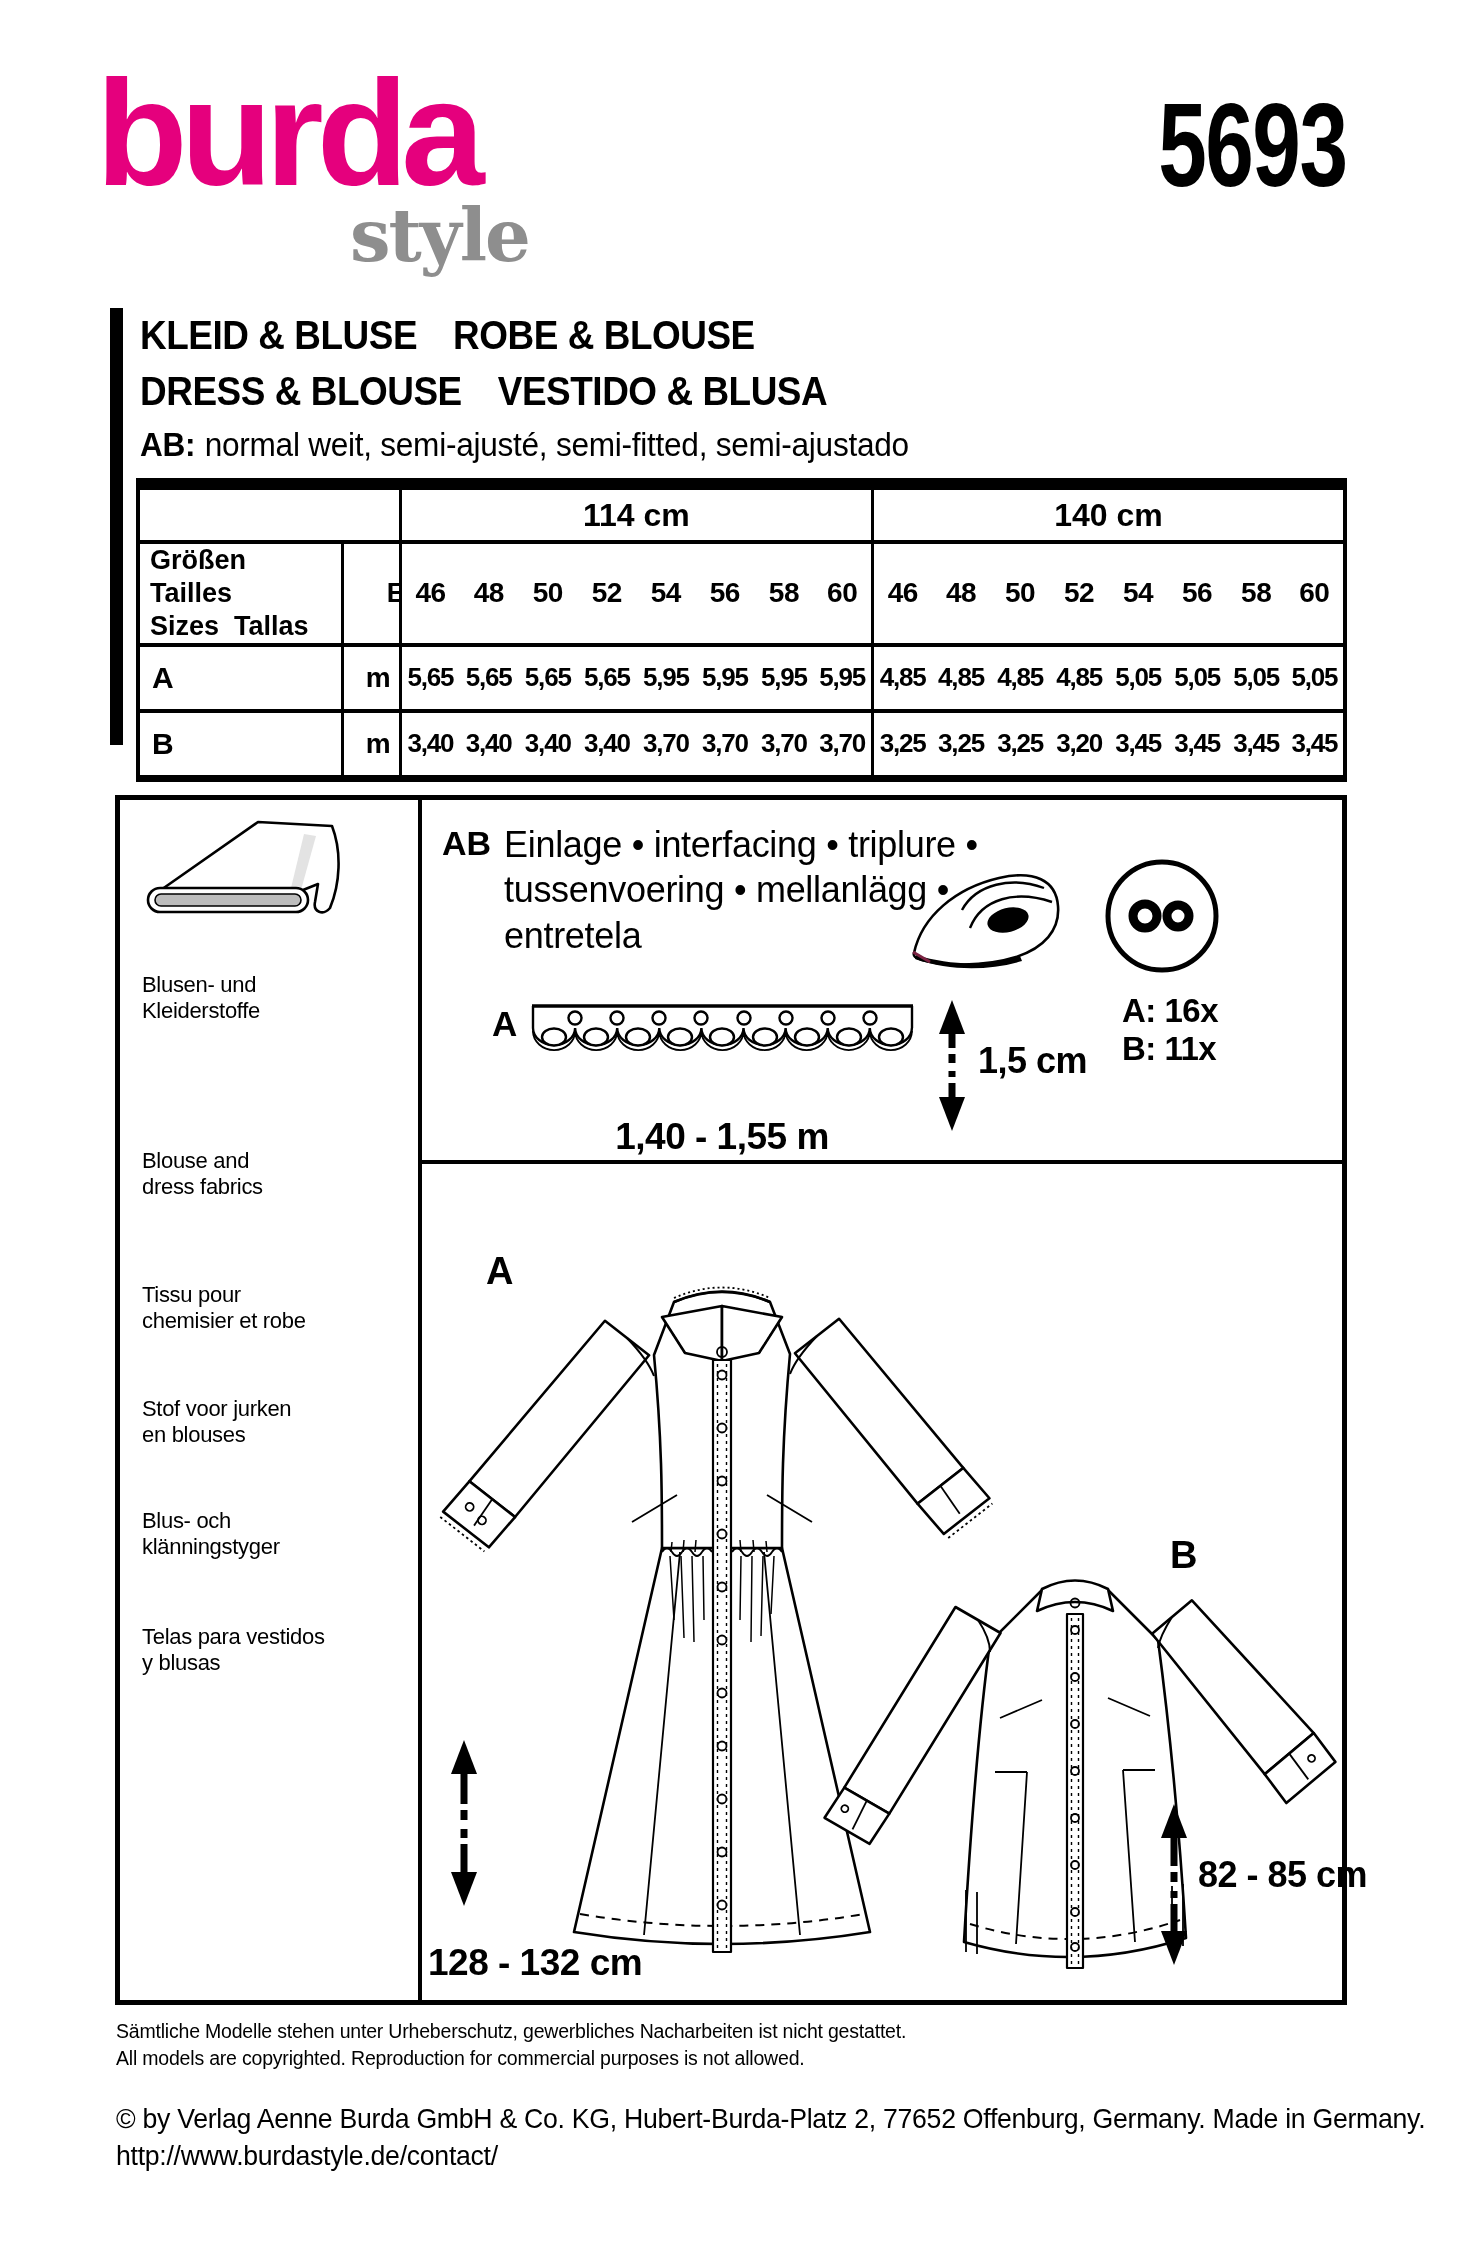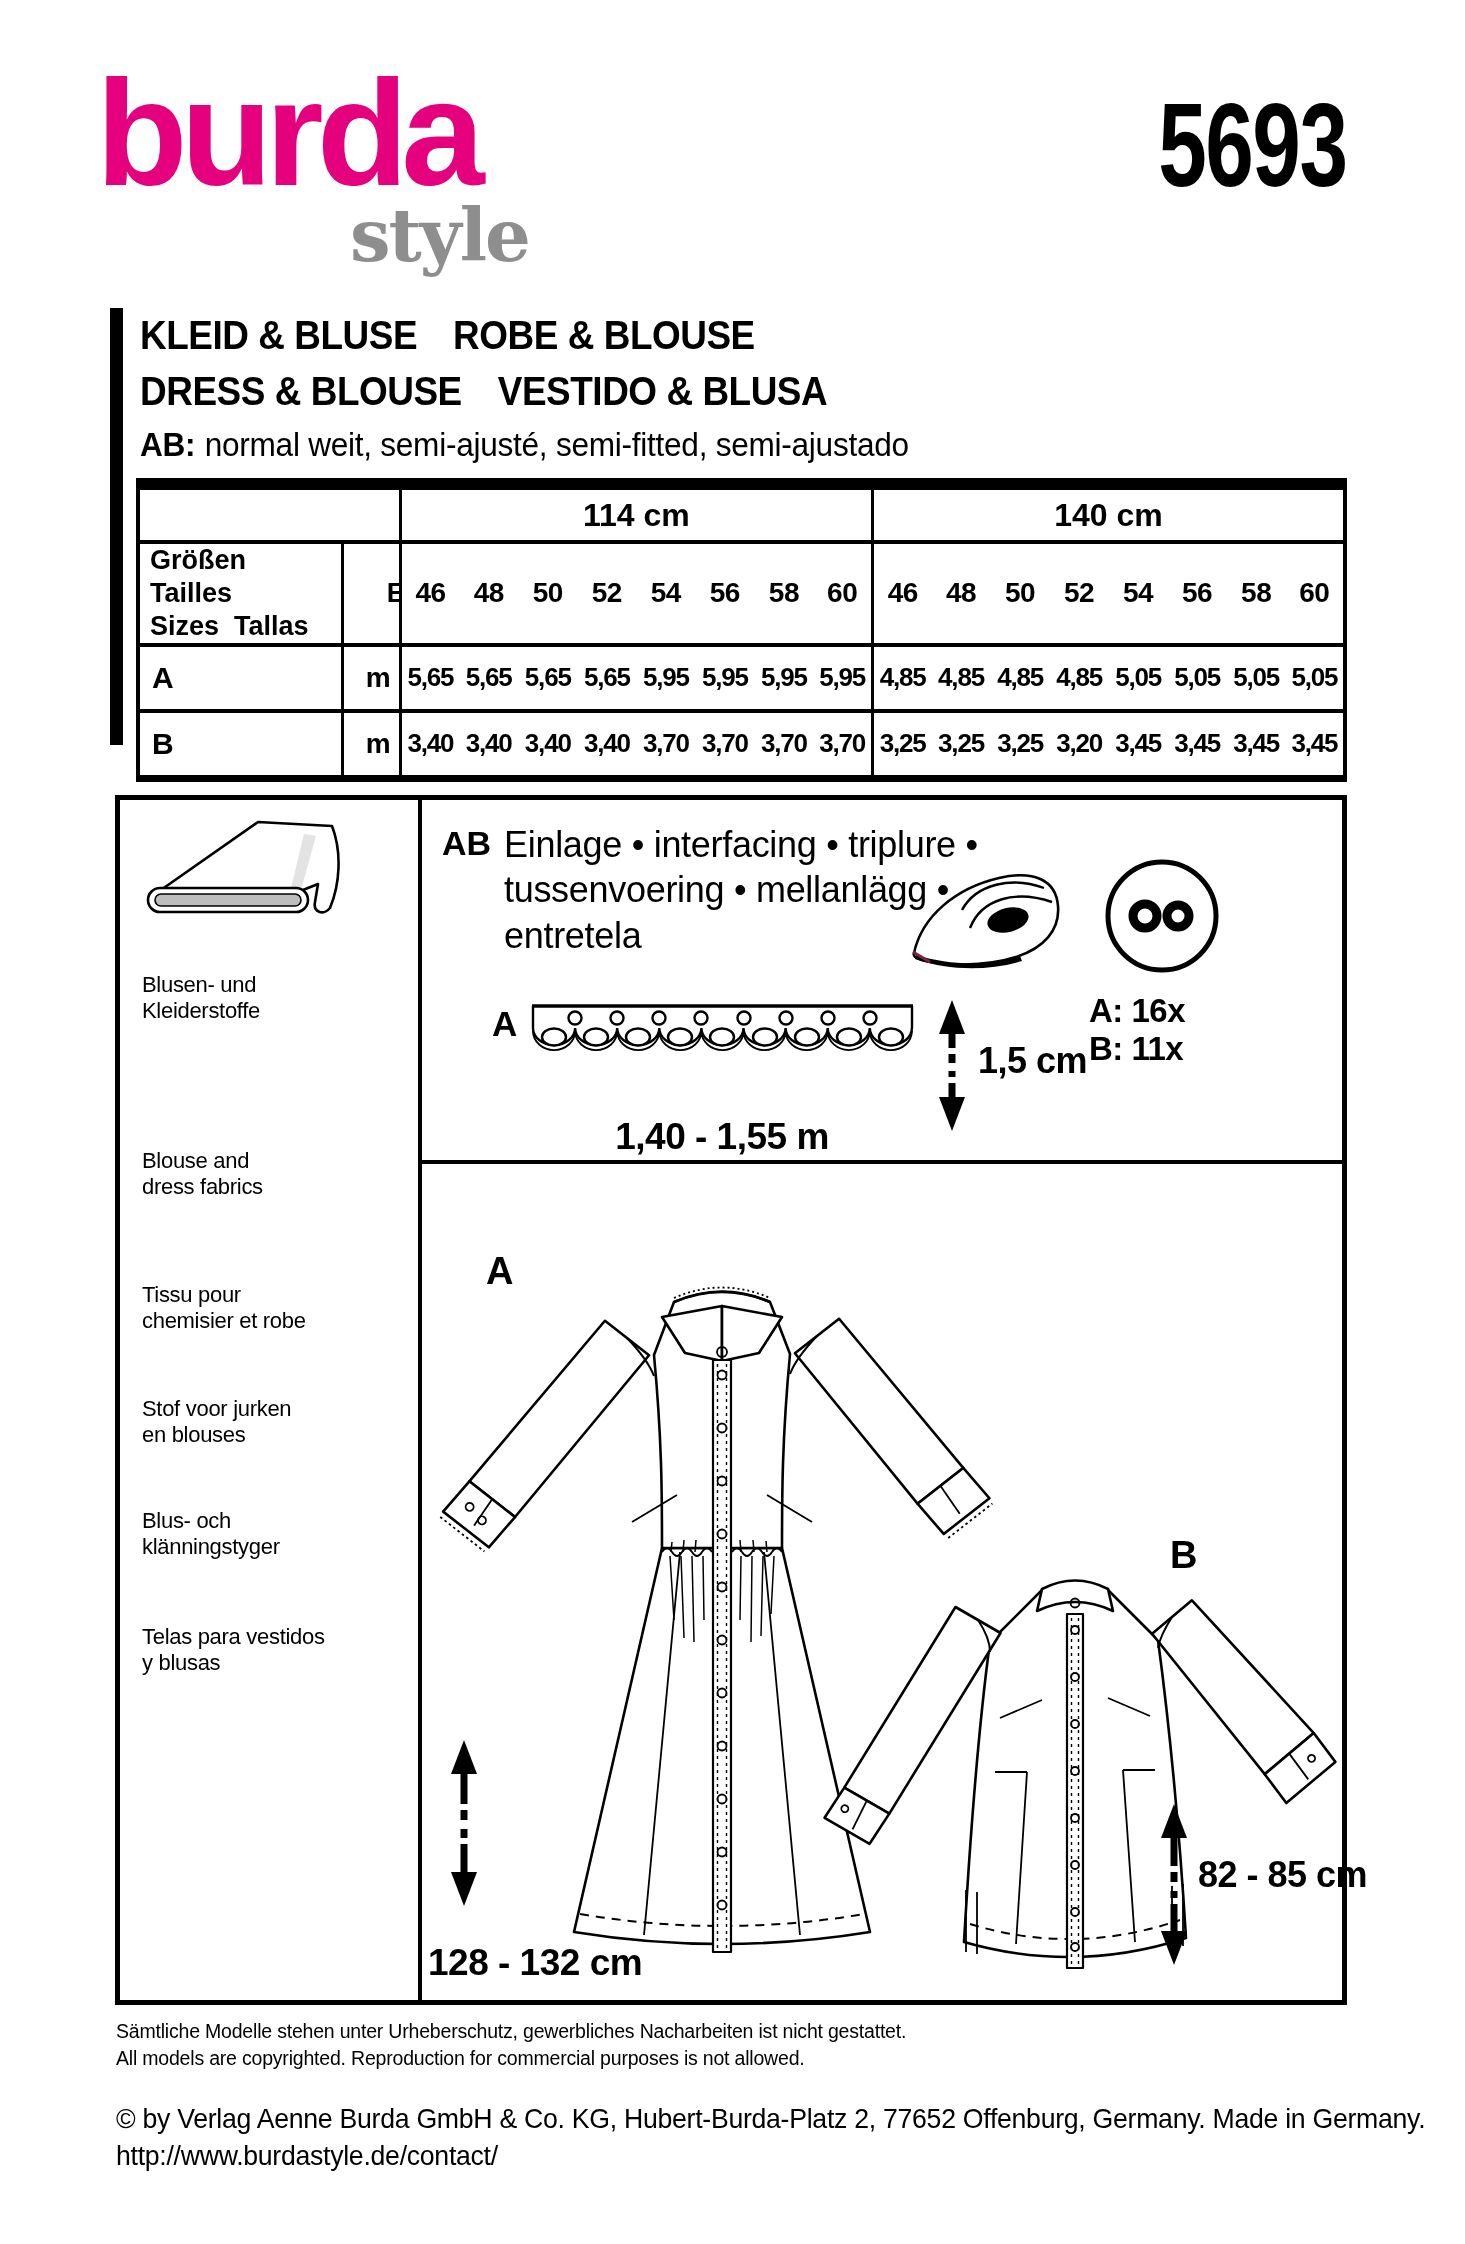--- a/index.html
+++ b/index.html
@@ -47,21 +47,21 @@
 
   
   .bigbox{left:115px;top:795px;width:1232px;height:1210px;border:5px solid #000;box-sizing:border-box;}
   .sidebar{left:0;top:0;width:302px;height:1200px;border-right:4px solid #000;box-sizing:border-box;}
   .side-label{left:22px;font-size:22px;line-height:1.17;letter-spacing:-0.3px;}
   .mainpanel{left:302px;top:0;width:920px;height:364px;border-bottom:4px solid #000;box-sizing:border-box;}
   .drawpanel{left:302px;top:390px;width:920px;height:810px;}
 
   .ab-label{left:20px;top:24px;font-size:34px;font-weight:bold;}
   .interfacing{left:82px;top:22px;font-size:36px;line-height:1.26;letter-spacing:-0.3px;}
-  .count{left:667px;font-size:33px;font-weight:bold;letter-spacing:-0.5px;}
+  .count{left:700px;font-size:33px;font-weight:bold;letter-spacing:-0.5px;}
   .trim-a{left:70px;top:204px;font-size:35px;font-weight:bold;}
   .trim-len{left:140px;top:316px;width:320px;text-align:center;font-size:37px;font-weight:bold;letter-spacing:-0.5px;}
   .trim-ht{left:556px;top:240px;font-size:36px;font-weight:bold;letter-spacing:-0.5px;}
 
   .view-a{left:64px;top:60px;font-size:38px;font-weight:bold;}
   .view-b{left:748px;top:344px;font-size:38px;font-weight:bold;}
   .dress-len{left:6px;top:752px;font-size:37px;font-weight:bold;letter-spacing:-0.5px;white-space:nowrap;}
   .blouse-len{left:776px;top:664px;font-size:36px;font-weight:bold;letter-spacing:-0.5px;white-space:nowrap;}
 
   

